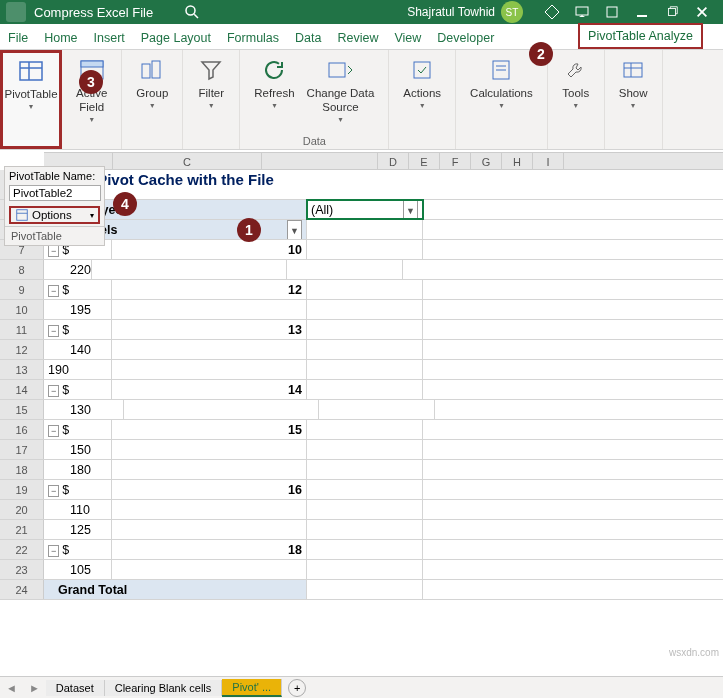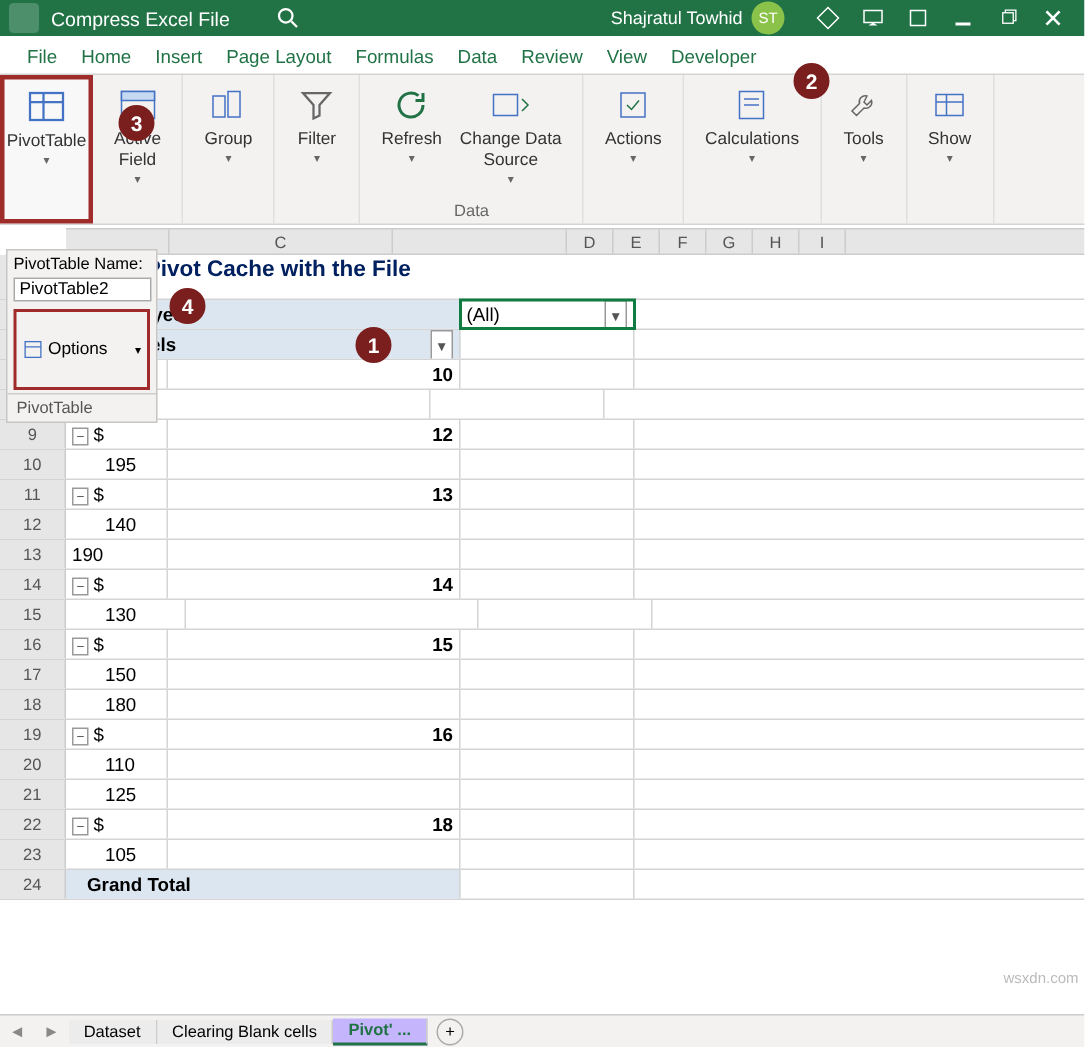--- a/index.html
+++ b/index.html
@@ -5,54 +5,54 @@
     * { margin:0; padding:0; box-sizing:border-box; font-family:'Segoe UI',Arial,sans-serif; }
     body { background:#fff; width:723px; height:698px; overflow:hidden; font-size:12px; position:relative; }
     .titlebar { background:#217346; color:#fff; height:24px; display:flex; align-items:center; padding:0 6px; }
     .tb-icon { width:20px; height:20px; background:#fff3; border-radius:3px; margin-right:8px; }
     .tb-title { font-size:13px; flex:0 0 auto; margin-right:30px; }
     .tb-search { width:18px; height:18px; margin-right:30px; }
     .tb-user { font-size:12px; margin-right:6px; }
     .tb-avatar { width:22px; height:22px; background:#8bc34a; border-radius:50%; font-size:10px; color:#fff; display:flex; align-items:center; justify-content:center; margin-right:14px; }
     .tb-ctrl { width:22px; height:22px; margin:0 4px; fill:#fff; display:flex; align-items:center; justify-content:center; }
     .tb-spacer { flex:1; }
-    .tabbar { background:#fff; height:26px; display:flex; align-items:flex-end; padding-left:10px; border-bottom:1px solid #d4d4d4; }
+    .tabbar { background:#fff; height:26px; display:flex; align-items:flex-end; border-bottom:1px solid #d4d4d4; }
     .tab { padding:4px 8px; font-size:12.5px; color:#217346; }
     .tab.active { border:2px solid #a02b2b; border-bottom:2px solid #a02b2b; background:#fff; color:#1a6d3c; font-weight:500; }
     .tab.file { color:#217346; }
     .ribbon { background:#f3f2f1; height:100px; display:flex; border-bottom:1px solid #d4d4d4; position:relative; }
     .rgroup { display:flex; flex-direction:column; align-items:center; justify-content:flex-start; padding:4px 8px 2px; border-right:1px solid #e1dfdd; height:100%; }
     .rgroup-label { font-size:11px; color:#666; margin-top:auto; }
     .rbtn { display:flex; flex-direction:column; align-items:center; padding:2px 6px; font-size:11.5px; color:#333; text-align:center; line-height:1.2; }
     .rbtn .ricon { width:28px; height:28px; margin-bottom:3px; display:flex; align-items:center; justify-content:center; }
     .rbtn .arrow { font-size:8px; color:#666; }
     .pt-box { border:3px solid #a02b2b; background:#f8f8f8; padding:2px; }
     .mark { position:absolute; width:24px; height:24px; background:#7b1e1e; color:#fff; border-radius:50%; display:flex; align-items:center; justify-content:center; font-weight:bold; font-size:14px; z-index:20; }
     .sidepanel { position:absolute; left:4px; top:166px; width:101px; background:#f3f2f1; border:1px solid #c8c6c4; z-index:10; }
     .sp-label { font-size:11px; padding:3px 4px; }
     .sp-input { width:92px; margin:0 4px 3px; font-size:11.5px; padding:1px 3px; border:1px solid #aaa; background:#fff; }
-    .sp-opt { border:2px solid #a02b2b; padding:18px 4px; margin:2px 4px; display:flex; align-items:center; font-size:11.5px; }
+    .sp-opt { border:2px solid #a02b2b; padding:0 4px; margin:2px 4px; display:flex; align-items:center; font-size:11.5px; }
     .sp-tbl { border-top:1px solid #ccc; padding:3px 6px; font-size:11px; color:#555; }
     .grid-area { position:absolute; left:0; top:152px; width:723px; }
     .colhdrs { display:flex; margin-left:44px; height:18px; background:#e6e6e6; border-top:1px solid #ccc; border-bottom:1px solid #ccc; }
     .ch { border-right:1px solid #ccc; text-align:center; font-size:11px; color:#555; line-height:18px; }
     .rows { }
     .row { display:flex; height:20px; border-bottom:1px solid #d4d4d4; }
     .rh { width:44px; background:#e6e6e6; border-right:1px solid #ccc; text-align:center; font-size:11px; color:#555; line-height:20px; }
     .cell { border-right:1px solid #d4d4d4; padding:0 4px; font-size:12.5px; line-height:20px; overflow:hidden; white-space:nowrap; }
     .hdr-blue { background:#dce6f1; font-weight:bold; }
     .title-big { color:#002060; font-weight:bold; font-size:15px; }
     .bold { font-weight:bold; }
     .collapse { font-size:9px; color:#555; margin-right:3px; border:1px solid #999; padding:0 2px; }
     .dropbtn { float:right; font-size:9px; color:#555; border:1px solid #999; padding:0 2px; background:#fff; }
     .selcell { outline:2px solid #107c41; outline-offset:-1px; position:relative; }
     .sheet-tabs { position:absolute; bottom:0; left:0; right:0; height:22px; background:#f3f2f1; border-top:1px solid #ccc; display:flex; align-items:center; font-size:11px; }
     .st-nav { padding:0 6px; color:#888; }
     .st-tab { padding:2px 10px; border-right:1px solid #ccc; background:#ececec; }
-    .st-tab.act { background:#c4b5fd; border-bottom:2px solid #217346; color:#217346; font-weight:700; }
+    .st-tab.act { background:#eab308; border-bottom:2px solid #217346; color:#217346; font-weight:400; }
     .st-plus { width:18px; height:18px; border:1px solid #aaa; border-radius:50%; text-align:center; margin-left:6px; line-height:16px; }
     .watermark { position:absolute; right:4px; bottom:40px; font-size:10px; color:#bbb; }
   </style>
 </head>
 <body>
 
 <div class="titlebar">
   <div class="tb-icon"></div>
   <div class="tb-title">Compress Excel File</div>
   <svg class="tb-search" viewBox="0 0 24 24" fill="none" stroke="#fff" stroke-width="2">
@@ -101,20 +101,21 @@
   <div class="tab file">File</div>
   <div class="tab">Home</div>
   <div class="tab">Insert</div>
   <div class="tab">Page Layout</div>
   <div class="tab">Formulas</div>
   <div class="tab">Data</div>
   <div class="tab">Review</div>
   <div class="tab">View</div>
   <div class="tab">Developer</div>
   <div style="flex:1"></div>
+  <div class="tab active">PivotTable Analyze</div>
   <div style="width:20px"></div>
 </div>
 
 <div class="ribbon">
   <div class="rgroup pt-box" style="width:62px">
     <div class="rbtn">
       <div class="ricon">
           <svg width="28" height="24" viewBox="0 0 28 24" fill="none" stroke="#4472c4" stroke-width="1.5">
             <rect x="3" y="3" width="22" height="18"></rect>
             <line x1="3" y1="9" x2="25" y2="9"></line>

